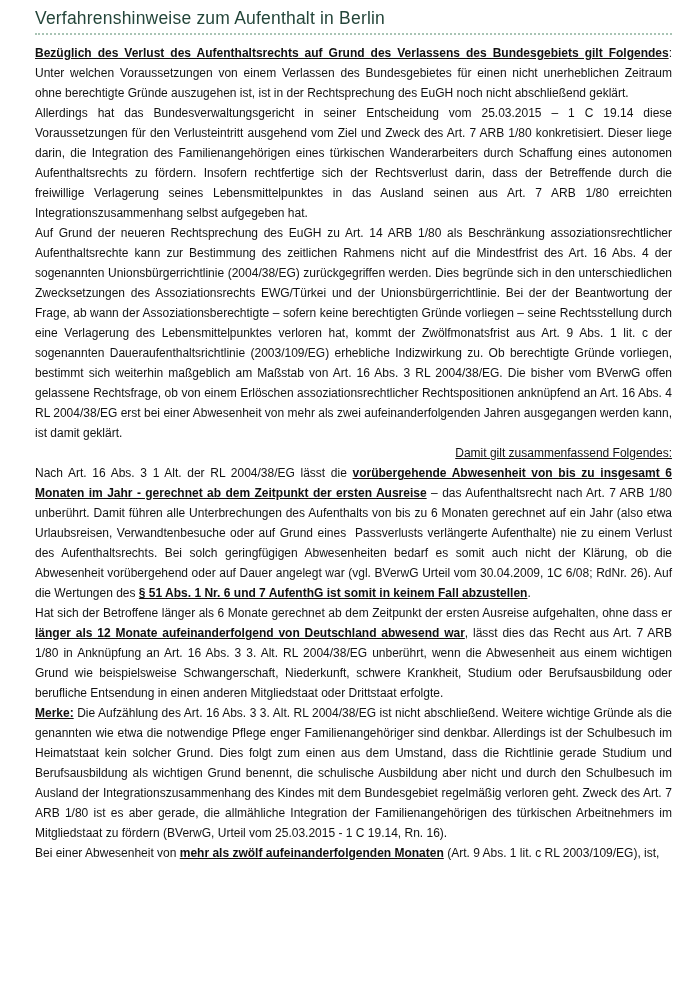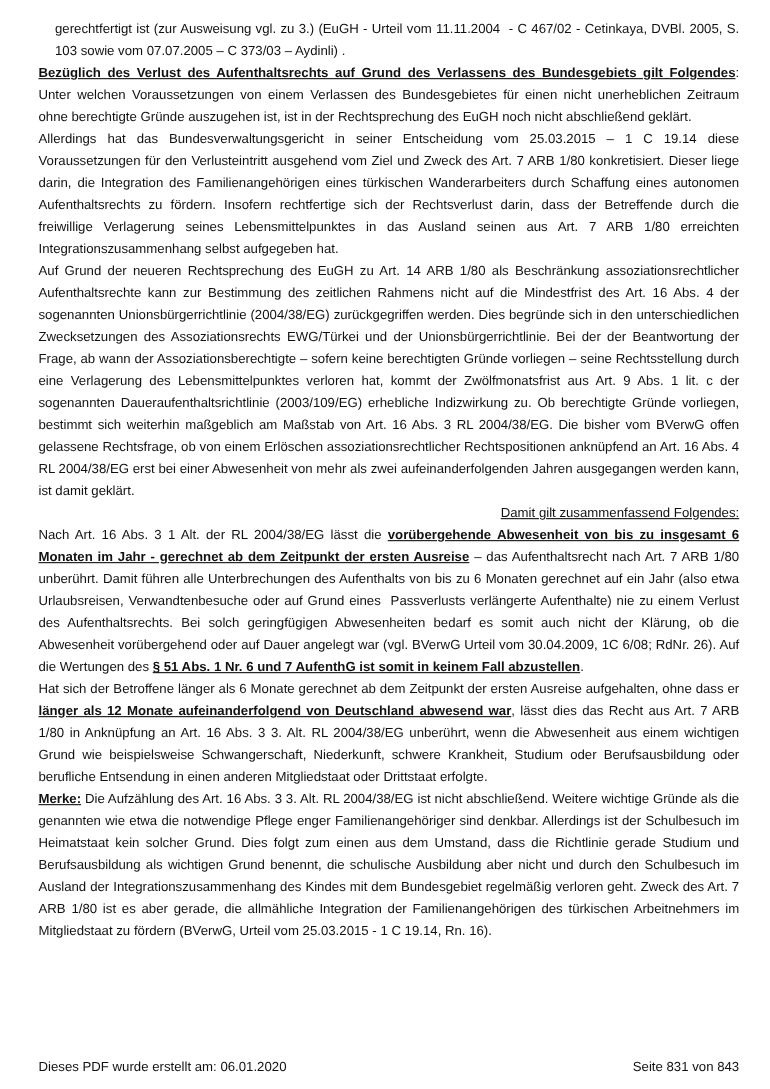--- a/index.html
+++ b/index.html
@@ -62,38 +62,37 @@
     font-size:12px;
     line-height:16px;
     color:var(--text);
   }
 </style>
 </head>
 <body>
 
 <div class="page">
 
+  <header class="doc-header">
+    <h1 class="title">Verfahrenshinweise zum Aufenthalt in Berlin</h1>
+  </header>
 
   <main class="doc-body">
-    <p class="para indent m22"><span>gerechtfertigt ist (zur Ausweisung vgl. zu 3.) (EuGH - Urteil vom 11.11.2004&nbsp; - C 467/02 - Cetinkaya, DVBl. 2005, S. 103 sowie vom 07.07.2005 – C 373/03 – Aydinli) .</span></p>
 
     <p class="para m6"><span class="run-b">Bezüglich des Verlust des Aufenthaltsrechts auf Grund des Verlassens des Bundesgebiets gilt Folgendes</span><span>: Unter welchen Voraussetzungen von einem Verlassen des Bundesgebietes für einen nicht unerheblichen Zeitraum ohne berechtigte Gründe auszugehen ist, ist in der Rechtsprechung des EuGH noch nicht abschließend geklärt.</span></p>
 
     <p class="para m6"><span>Allerdings hat das Bundesverwaltungsgericht in seiner Entscheidung vom 25.03.2015 – 1 C 19.14 diese Voraussetzungen für den Verlusteintritt ausgehend vom Ziel und Zweck des Art. 7 ARB 1/80 konkretisiert. Dieser liege darin, die Integration des Familienangehörigen eines türkischen Wanderarbeiters durch Schaffung eines autonomen Aufenthaltsrechts zu fördern. Insofern rechtfertige sich der Rechtsverlust darin, dass der Betreffende durch die freiwillige Verlagerung seines Lebensmittelpunktes in das Ausland seinen aus Art. 7 ARB 1/80 erreichten Integrationszusammenhang selbst aufgegeben hat.</span></p>
 
     <p class="para m10"><span>Auf Grund der neueren Rechtsprechung des EuGH zu Art. 14 ARB 1/80 als Beschränkung assoziationsrechtlicher Aufenthaltsrechte kann zur Bestimmung des zeitlichen Rahmens nicht auf die Mindestfrist des Art. 16 Abs. 4 der sogenannten Unionsbürgerrichtlinie (2004/38/EG) zurückgegriffen werden. Dies begründe sich in den unterschiedlichen Zwecksetzungen des Assoziationsrechts EWG/Türkei und der Unionsbürgerrichtlinie. Bei der der Beantwortung der Frage, ab wann der Assoziationsberechtigte – sofern keine berechtigten Gründe vorliegen – seine Rechtsstellung durch eine Verlagerung des Lebensmittelpunktes verloren hat, kommt der Zwölfmonatsfrist aus Art. 9 Abs. 1 lit. c der sogenannten Daueraufenthaltsrichtlinie (2003/109/EG) erhebliche Indizwirkung zu. Ob berechtigte Gründe vorliegen, bestimmt sich weiterhin maßgeblich am Maßstab von Art. 16 Abs. 3 RL 2004/38/EG. Die bisher vom BVerwG offen gelassene Rechtsfrage, ob von einem Erlöschen assoziationsrechtlicher Rechtspositionen anknüpfend an Art. 16 Abs. 4 RL 2004/38/EG erst bei einer Abwesenheit von mehr als zwei aufeinanderfolgenden Jahren ausgegangen werden kann, ist damit geklärt.</span></p>
 
     <p class="para heading m20"><span class="run-u">Damit gilt zusammenfassend Folgendes:</span></p>
 
     <p class="para m12"><span>Nach Art. 16 Abs. 3 1 Alt. der RL 2004/38/EG lässt die </span><span class="run-b">vorübergehende Abwesenheit von bis zu insgesamt 6 Monaten im Jahr - gerechnet ab dem Zeitpunkt der ersten Ausreise</span><span> – das Aufenthaltsrecht nach Art. 7 ARB 1/80 unberührt. Damit führen alle Unterbrechungen des Aufenthalts von bis zu 6 Monaten gerechnet auf ein Jahr (also etwa Urlaubsreisen, Verwandtenbesuche oder auf Grund eines&nbsp; Passverlusts verlängerte Aufenthalte) nie zu einem Verlust des Aufenthaltsrechts. Bei solch geringfügigen Abwesenheiten bedarf es somit auch nicht der Klärung, ob die Abwesenheit vorübergehend oder auf Dauer angelegt war (vgl. BVerwG Urteil vom 30.04.2009, 1C 6/08; RdNr. 26). Auf die Wertungen des </span><span class="run-b">§ 51 Abs. 1 Nr. 6 und 7 AufenthG ist somit in keinem Fall abzustellen</span><span>.</span></p>
 
     <p class="para m16"><span>Hat sich der Betroffene länger als 6 Monate gerechnet ab dem Zeitpunkt der ersten Ausreise aufgehalten, ohne dass er </span><span class="run-b">länger als 12 Monate aufeinanderfolgend von Deutschland abwesend war</span><span>, lässt dies das Recht aus Art. 7 ARB 1/80 in Anknüpfung an Art. 16 Abs. 3 3. Alt. RL 2004/38/EG unberührt, wenn die Abwesenheit aus einem wichtigen Grund wie beispielsweise Schwangerschaft, Niederkunft, schwere Krankheit, Studium oder Berufsausbildung oder berufliche Entsendung in einen anderen Mitgliedstaat oder Drittstaat erfolgte.</span></p>
 
     <p class="para m8"><span class="run-b">Merke:</span><span> Die Aufzählung des Art. 16 Abs. 3 3. Alt. RL 2004/38/EG ist nicht abschließend. Weitere wichtige Gründe als die genannten wie etwa die notwendige Pflege enger Familienangehöriger sind denkbar. Allerdings ist der Schulbesuch im Heimatstaat kein solcher Grund. Dies folgt zum einen aus dem Umstand, dass die Richtlinie gerade Studium und Berufsausbildung als wichtigen Grund benennt, die schulische Ausbildung aber nicht und durch den Schulbesuch im Ausland der Integrationszusammenhang des Kindes mit dem Bundesgebiet regelmäßig verloren geht. Zweck des Art. 7 ARB 1/80 ist es aber gerade, die allmähliche Integration der Familienangehörigen des türkischen Arbeitnehmers im Mitgliedstaat zu fördern (BVerwG, Urteil vom 25.03.2015 - 1 C 19.14, Rn. 16).</span></p>
 
+    <p class="para"><span>Bei einer Abwesenheit von </span><span class="run-b">mehr als zwölf aufeinanderfolgenden Monaten</span><span> (Art. 9 Abs. 1 lit. c RL 2003/109/EG), ist,</span></p>
   </main>
 
-  <footer class="doc-footer">
-    <span>Dieses PDF wurde erstellt am: 06.01.2020</span>
-    <span>Seite 831 von 843</span>
-  </footer>
 
 </div>
 
 </body></html>

